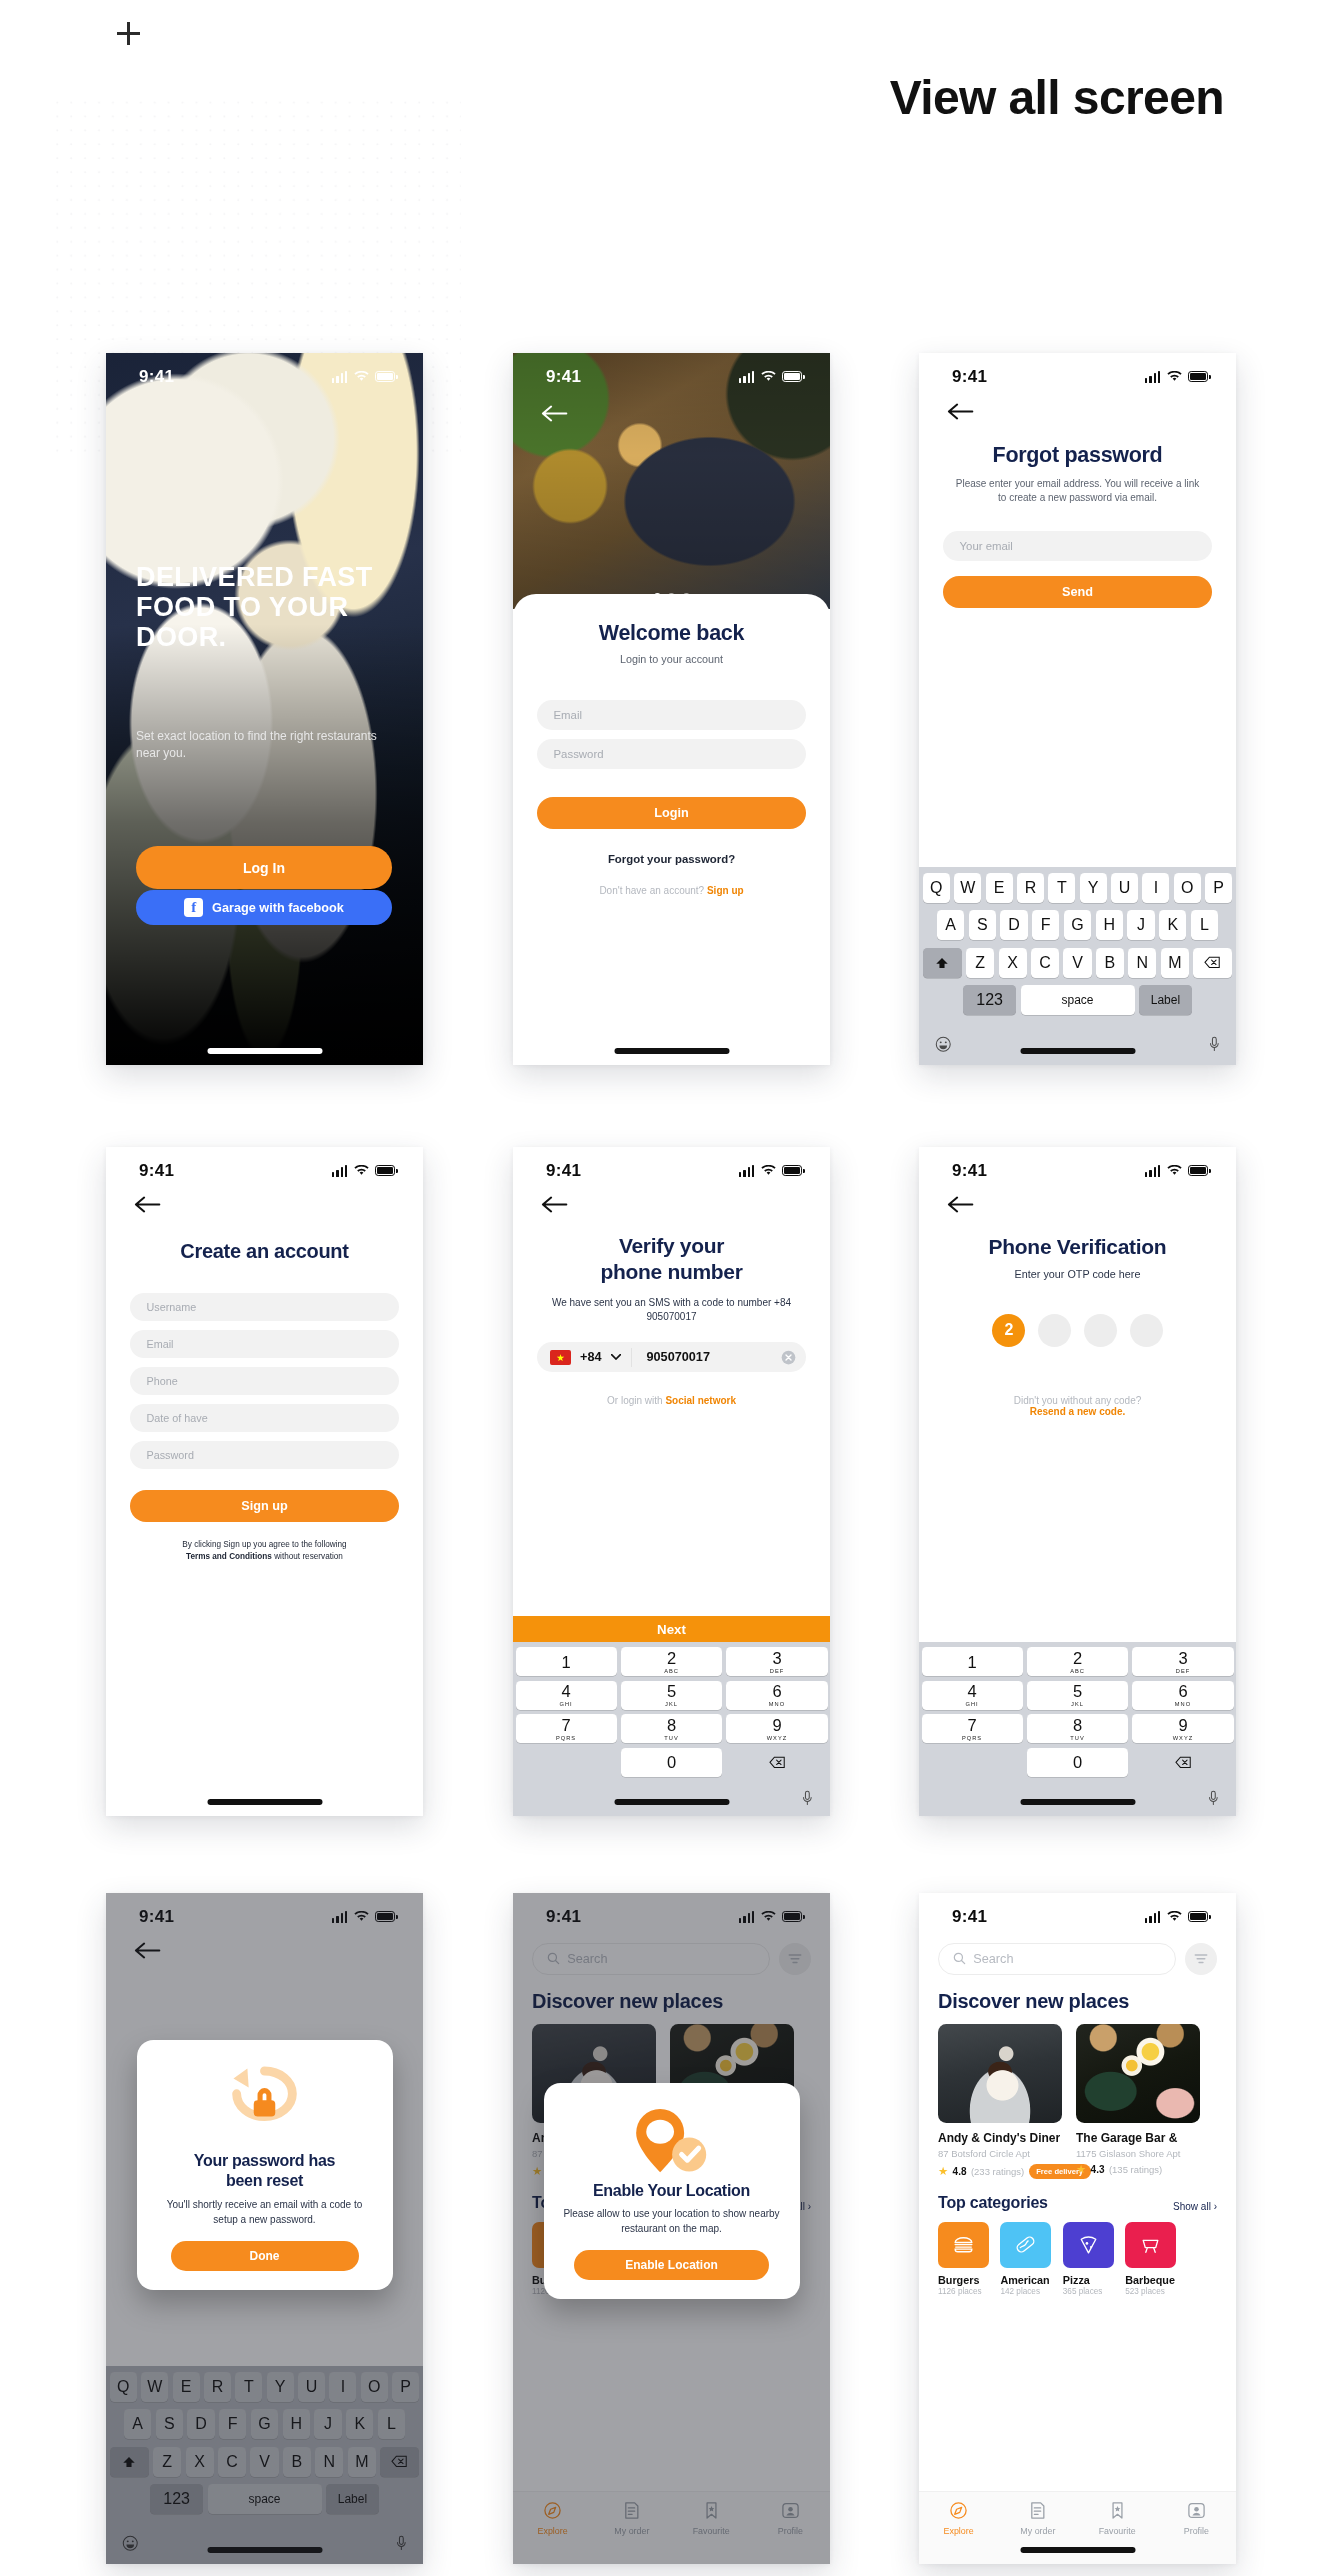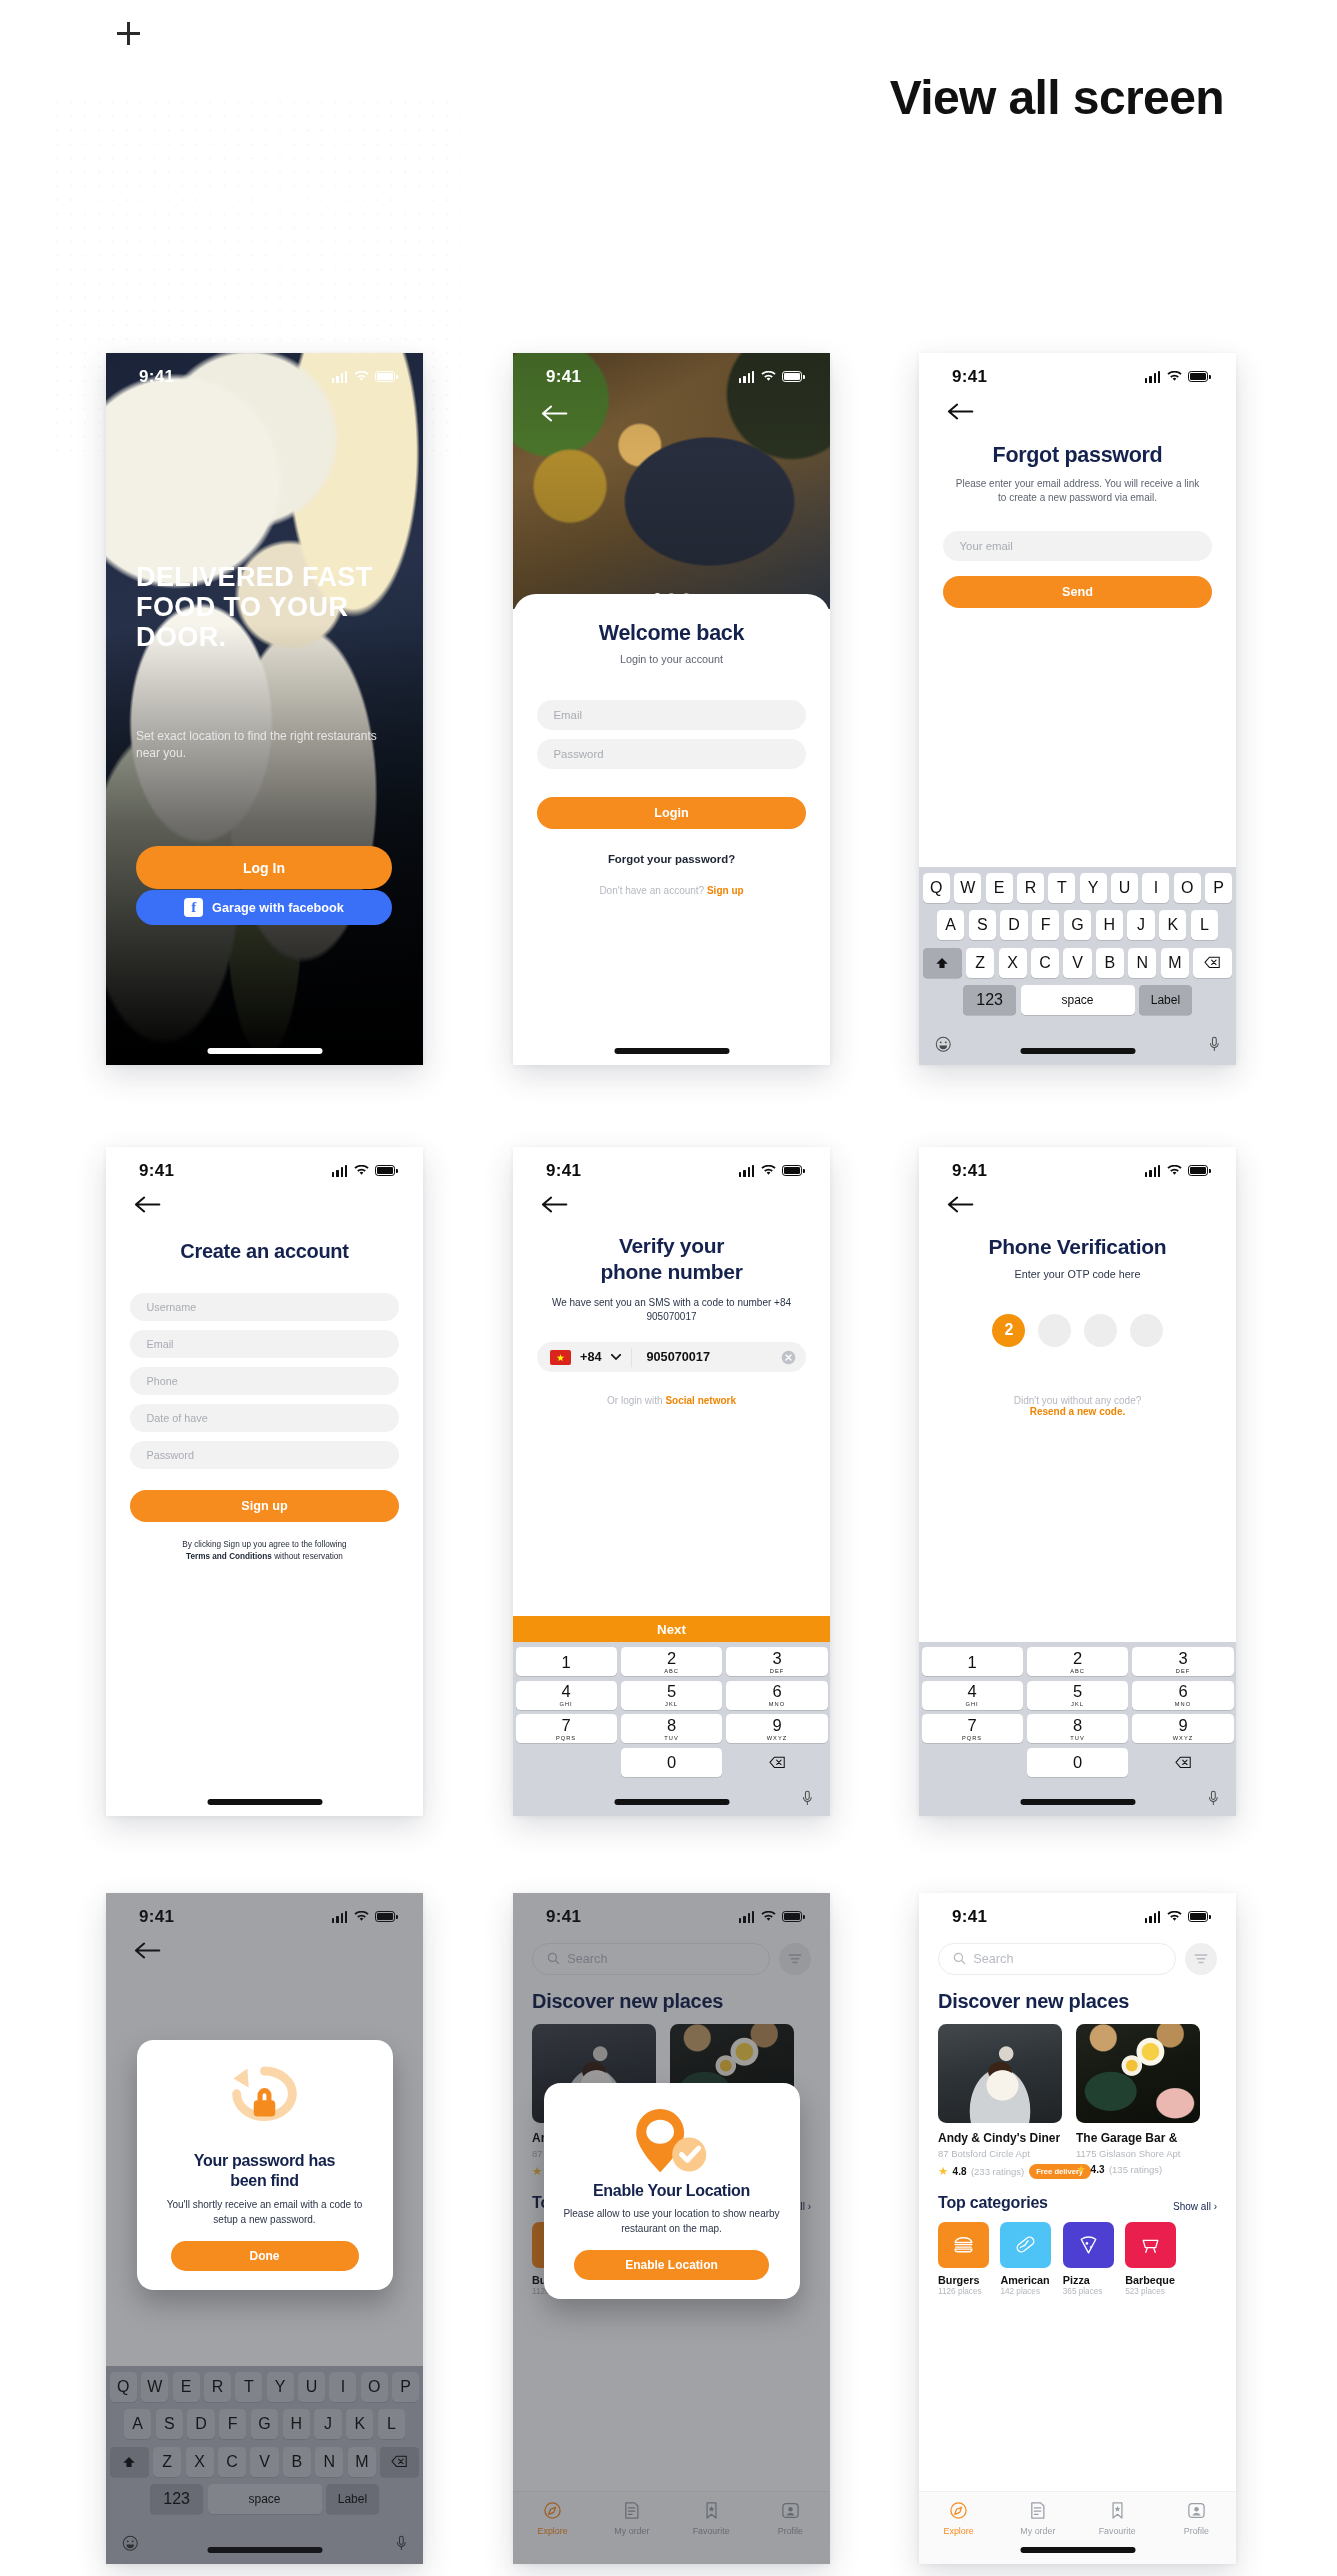--- a/index.html
+++ b/index.html
@@ -796,21 +796,21 @@
   <div class="overlay"></div>
   <div class="modal" style="top:147px">
     <svg width="95" height="75" viewBox="0 0 150 118" style="display:block;margin:0 auto">
       <path d="M75 14a44 36 0 1 1-44 36" fill="none" stroke="#fbd6a8" stroke-width="14" stroke-linecap="round"></path>
       <path d="M48 10 L26 26 L50 40 Z" fill="#fbd6a8"></path>
       <path d="M64 52a11 11 0 0 1 22 0v10h-8v-10a3 3 0 0 0-6 0v10h-8z" fill="#f58a1f"></path>
       <rect x="58" y="60" width="34" height="26" rx="6" fill="#f58a1f"></rect>
     </svg>
     <div class="h-title" style="font-size:16px;margin-top:14px;line-height:1.25">
       <div>Your password has</div>
-      <div>been find</div>
+      <div>been reset</div>
     </div>
     <div style="font-size:10px;color:#2b3448;line-height:1.45;margin-top:7.6px">You'll shortly receive an email with a code to setup a new password.</div>
     <div class="btn" style="margin:14px 15px 0;height:30px;font-size:12px">Done</div>
   </div>
   <div class="homebar"></div>
 </div>
 
 <div class="phone r3 c2">
   <div class="statusbar sb-dark">
     <div>9:41</div>

